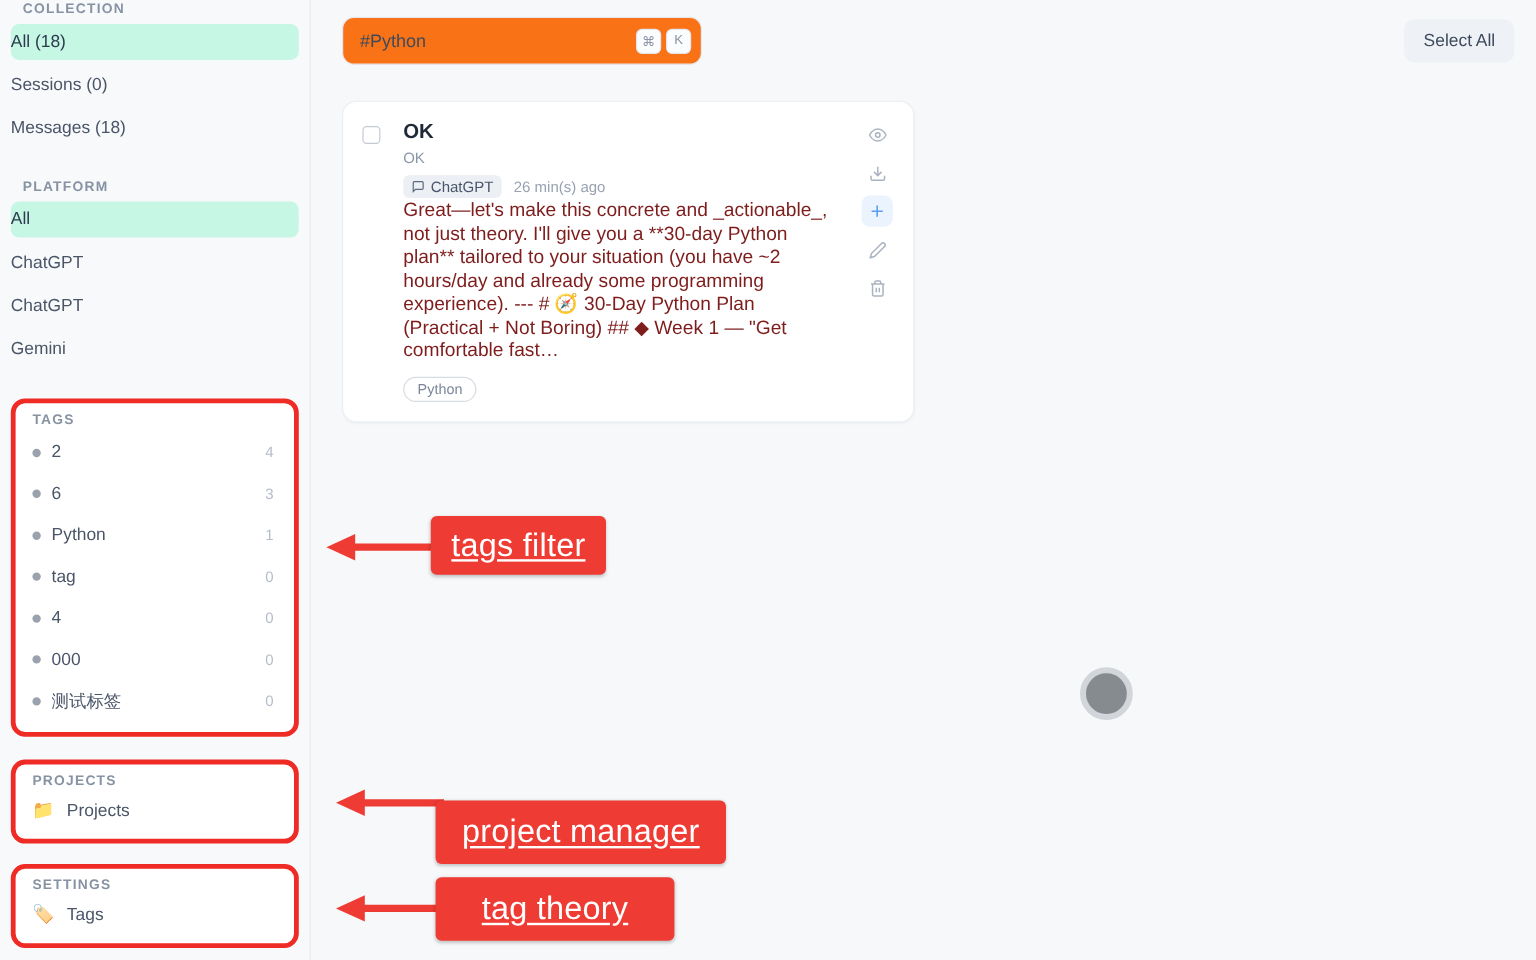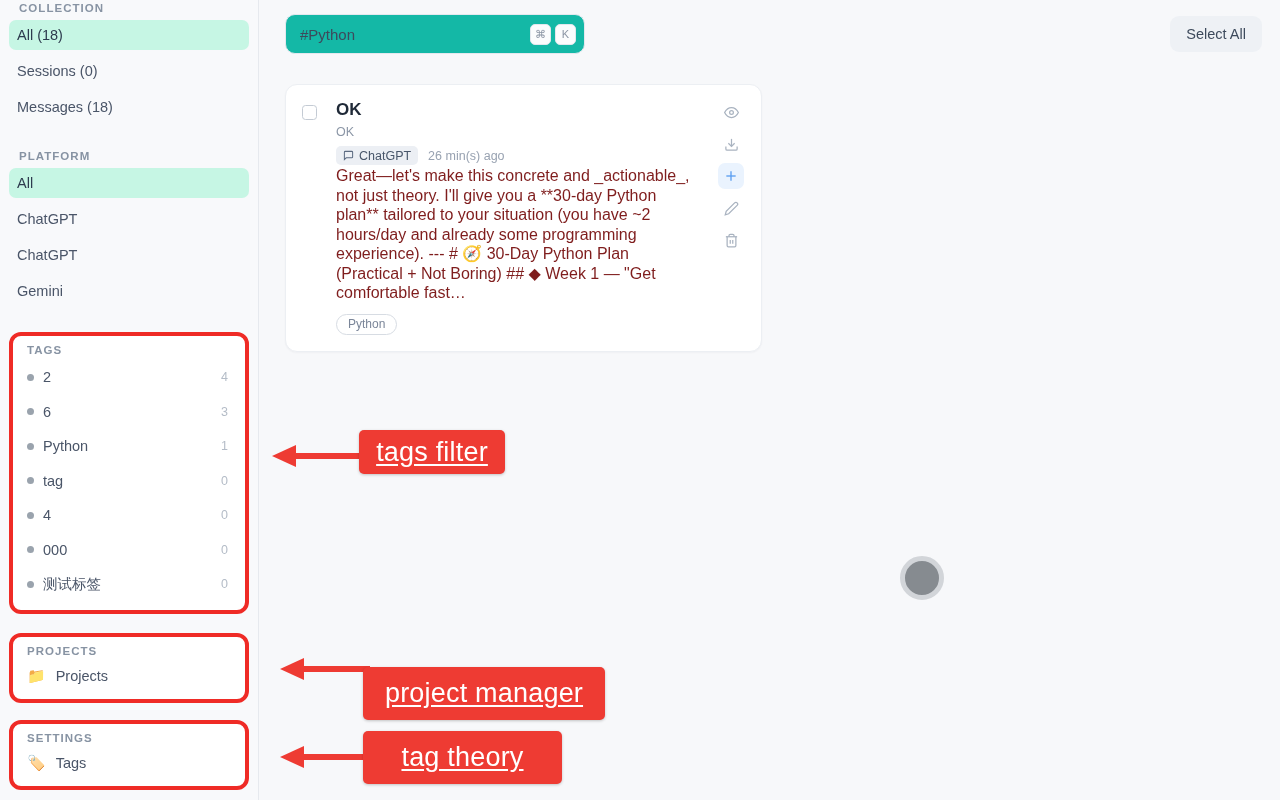--- a/index.html
+++ b/index.html
@@ -24,21 +24,21 @@
     font-size: 11.5px;
     letter-spacing: .09em;
     color: #8793a3;
     font-weight: 600;
     padding: 0 10px;
     margin-bottom: 6px;
   }
   .nav-item {
     height: 30px;
     display: flex; align-items: center;
-    padding: 0 8px;
+    padding: 0 0;
     border-radius: 7px;
     font-size: 14.5px;
     color: #4a5568;
     margin-bottom: 6px;
     cursor: pointer;
     white-space: nowrap;
   }
   .nav-item.active { background: #c6f6e4; color: #2d3b4e; }
 
   
@@ -81,21 +81,21 @@
   .main { flex: 1; height: 800px; position: relative; background: #f7f8fa; }
 
   .topbar {
     height: 68px;
     display: flex; align-items: center;
     padding: 0 18px 0 26px;
     gap: 12px;
   }
   .search-box {
     width: 300px; height: 40px;
-    background: #14b8a6;
+    background: #f97316;
     border: 1px solid #e4e8ee;
     border-radius: 10px;
     display: flex; align-items: center;
     padding: 0 8px 0 14px;
   }
   .search-value {
     flex: 1;
     font-size: 15px;
     color: #3d4a5c;
     white-space: nowrap; overflow: hidden;
@@ -376,21 +376,21 @@
     </div>
 
     <div class="cursor-dot"></div>
 
   </main>
 
   <svg class="arrow" style="left:270px;top:440px;" width="95" height="32" viewBox="0 0 95 32">
     <line x1="92" y1="16" x2="22" y2="16" stroke="#ee3b33" stroke-width="6"></line>
     <polygon points="2,16 26,5 26,27" fill="#ee3b33"></polygon>
   </svg>
-  <div class="callout" style="left:359px;top:430px;width:146px;height:44px;">
+  <div class="callout" style="left:359px;top:430px;width:146px;height:49px;">
     <span>tags filter</span>
   </div>
 
   <svg class="arrow" style="left:278px;top:653px;" width="95" height="32" viewBox="0 0 95 32">
     <line x1="92" y1="16" x2="22" y2="16" stroke="#ee3b33" stroke-width="6"></line>
     <polygon points="2,16 26,5 26,27" fill="#ee3b33"></polygon>
   </svg>
   <div class="callout" style="left:363px;top:667px;width:242px;height:53px;">
     <span>project manager</span>
   </div>

